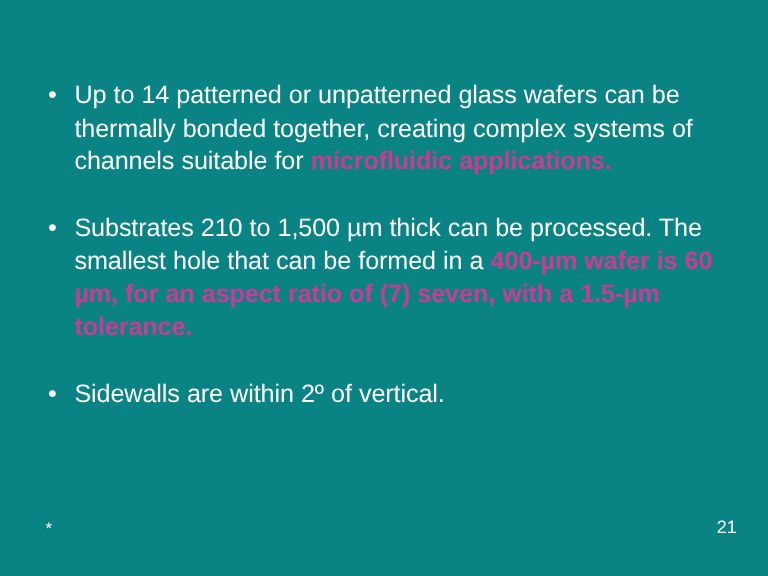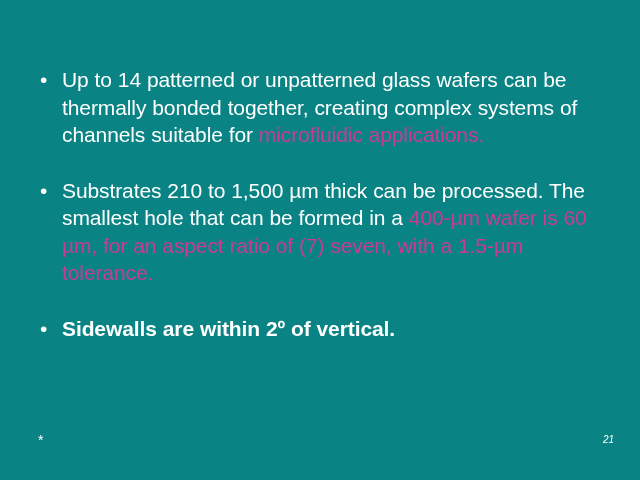--- a/index.html
+++ b/index.html
@@ -54,46 +54,46 @@
     flex: 1 1 auto;
     color: #ffffff;
     font-size: 21px;
     line-height: 27.5px;
     letter-spacing: -0.1px;
     word-spacing: 0.2px;
   }
 
   .hl {
     color: #c93b96;
+    font-weight: bold;
   }
 
   
   .bullet-1 .bullet-text { max-width: 548px; }
   .bullet-2 .bullet-text { max-width: 556px; }
-  .bullet-3 .bullet-text { max-width: 556px; font-weight: bold; }
+  .bullet-3 .bullet-text { max-width: 556px; }
 
   .footer-mark {
     position: absolute;
     left: 38px;
     top: 433px;
     color: #ffffff;
     font-size: 14px;
     line-height: 14px;
     user-select: none;
   }
 
   .page-number {
     position: absolute;
     right: 26px;
     top: 432px;
     color: #ffffff;
-    font-size: 10px;
+    font-size: 15px;
     line-height: 16px;
     font-weight: normal;
-    font-style: italic;
   }
 </style>
 </head>
 <body>
 
 <div class="slide" style="background: rgb(10, 131, 132);">
 
   <div class="content">
 
     <div class="bullet-row bullet-1">

